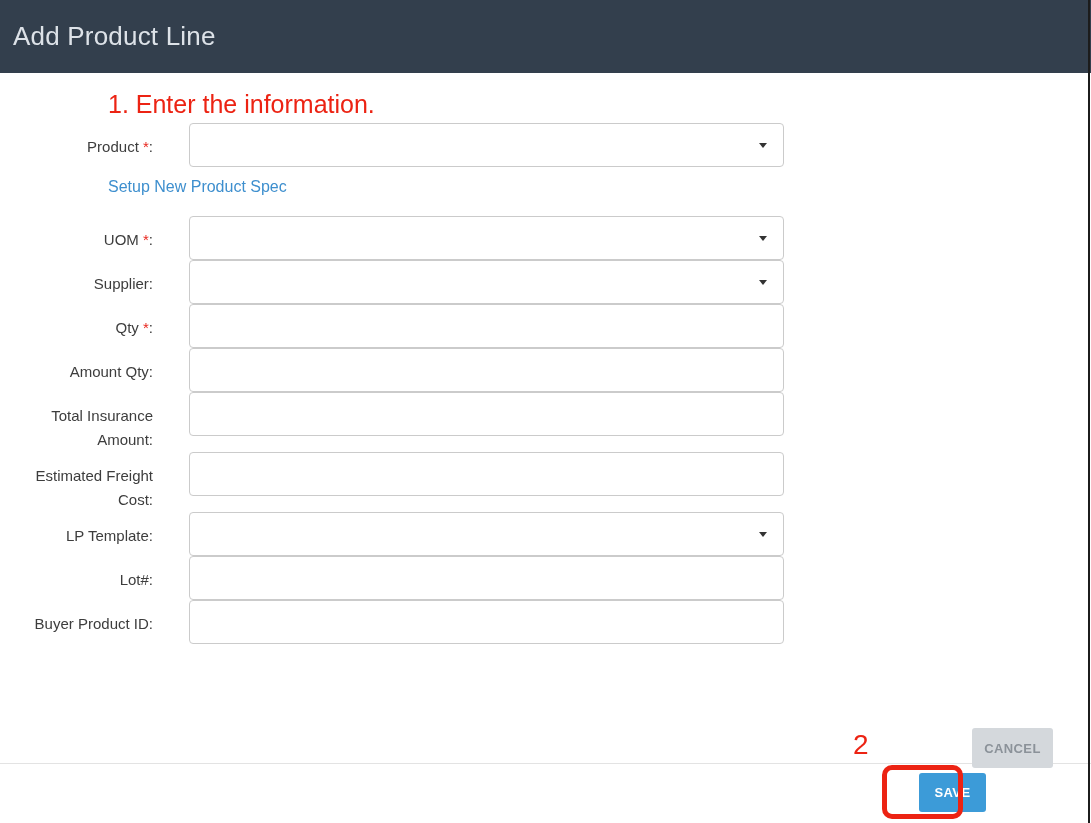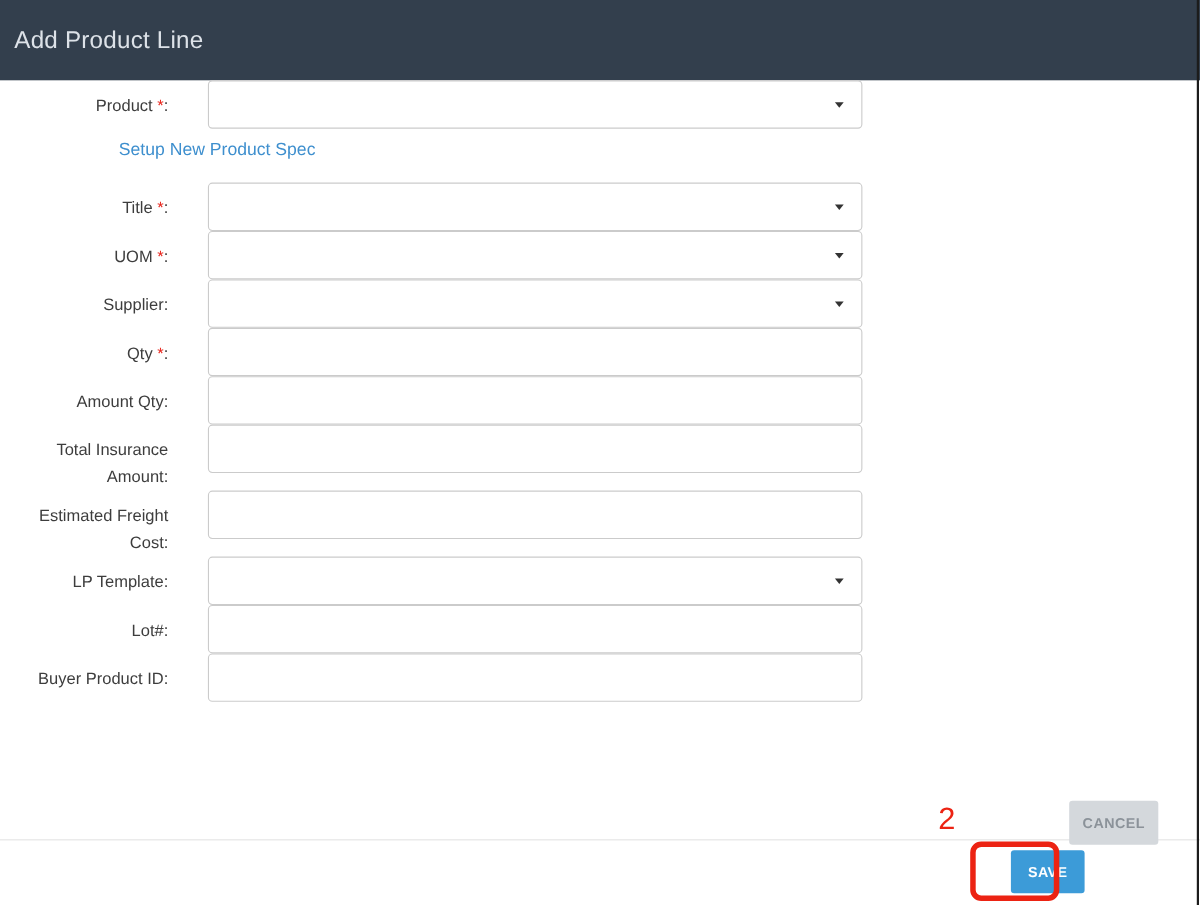--- a/index.html
+++ b/index.html
@@ -18,21 +18,21 @@
   }
 
   
   .modal-header {
     height:73px;
     background:var(--header-bg,#333f4d);
     display:flex; align-items:center;
     padding-left:13px;
   }
   .modal-header h1 {
-    font-size:22px; font-weight:400;
+    font-size:26px; font-weight:400;
     color:var(--header-text,#dde2e8);
     letter-spacing:0.2px;
   }
 
   
   .annotation-step1 {
     margin:16px 0 4px 108px;
     height:30px; line-height:30px;
     font-size:25px;
     color:var(--annotation-red,#ec2313);
@@ -113,40 +113,34 @@
 </head>
 <body>
 
 <div class="window">
 
   <div class="modal-header">
     <h1>Add Product Line</h1>
   </div>
 
   <div class="modal-body">
+    <div class="annotation-step1">1. Enter the information.</div>
     <form class="product-form" id="form-rows">
   <div class="form-row">
     <label class="field-label"><span class="lbl-name">Product</span><span class="lbl-req"> *</span><span class="lbl-colon">:</span></label>
     <div class="control select-control" role="combobox" tabindex="0" aria-label="Product">
       <span class="caret"></span>
     </div>
 
   </div>
 
   <div class="link-row">
     <a class="spec-link" href="#">Setup New Product Spec</a>
   </div>
 
-  <div class="form-row">
-    <label class="field-label"><span class="lbl-name">Title</span><span class="lbl-req"> *</span><span class="lbl-colon">:</span></label>
-    <div class="control select-control" role="combobox" tabindex="0" aria-label="Title">
-      <span class="caret"></span>
-    </div>
-
-  </div>
 
   <div class="form-row">
     <label class="field-label"><span class="lbl-name">UOM</span><span class="lbl-req"> *</span><span class="lbl-colon">:</span></label>
     <div class="control select-control" role="combobox" tabindex="0" aria-label="UOM">
       <span class="caret"></span>
     </div>
 
   </div>
 
   <div class="form-row">

